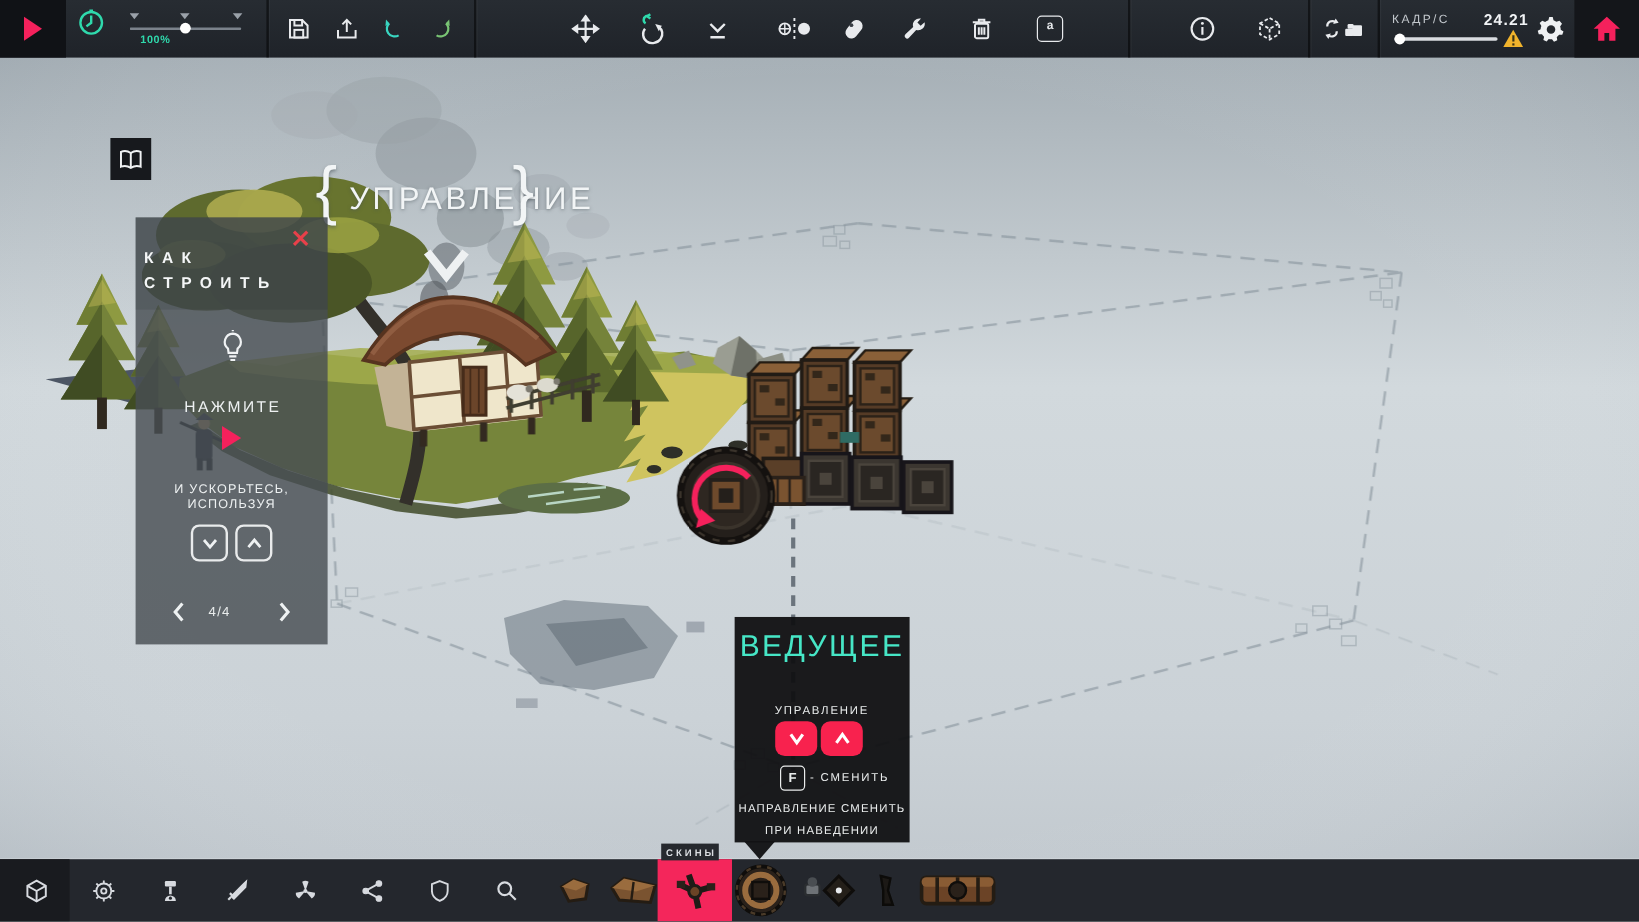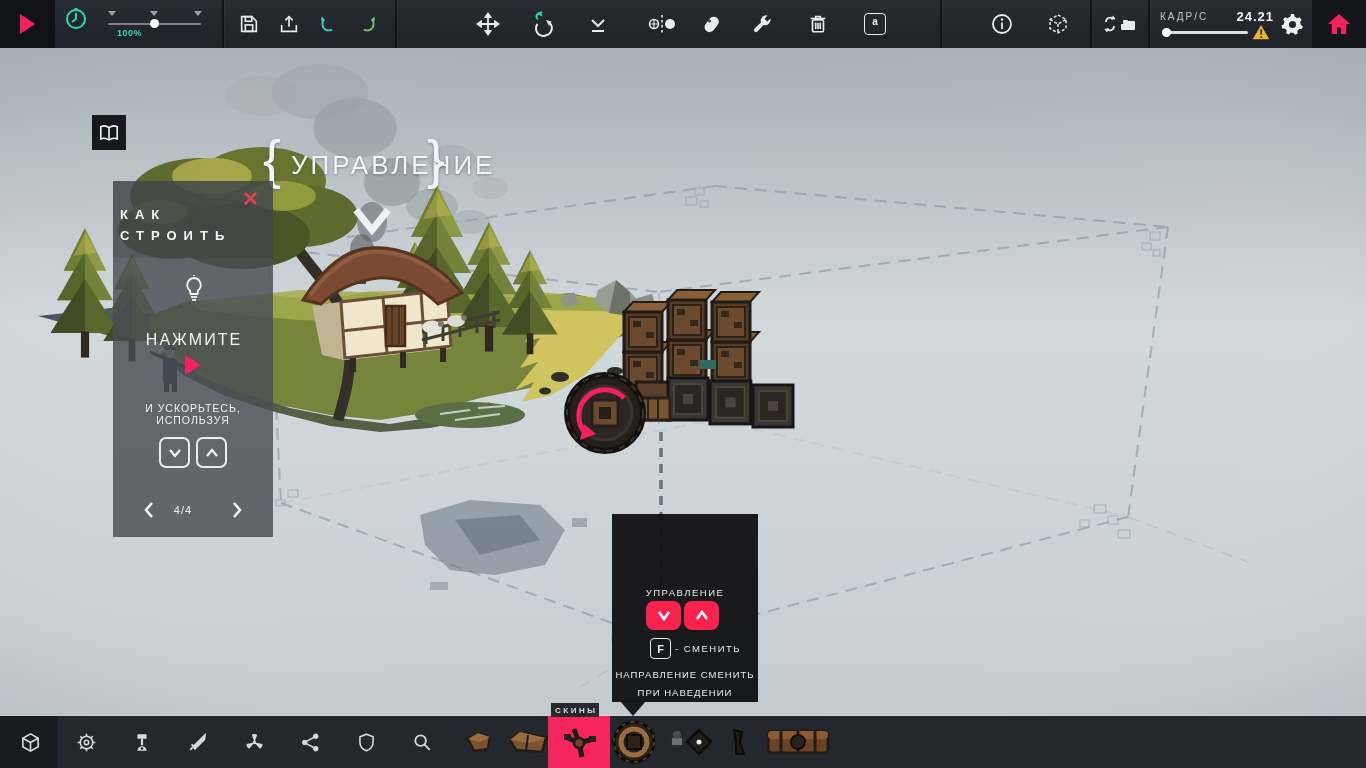--- a/index.html
+++ b/index.html
@@ -44,21 +44,21 @@
   .brace{font-size:54px;font-weight:300;line-height:1;}
   .hint-text{font-size:26px;letter-spacing:3px;font-weight:400;}
 
   
   .tut{left:113px;top:181px;width:160px;height:356px;background:rgba(72,78,83,.82);
        z-index:20;color:#edf0f1;}
   .tut-head{left:0;top:0;width:160px;height:77px;background:rgba(20,24,26,.12);}
   .tut-title{width:160px;text-align:left;font-weight:bold;font-size:13px;letter-spacing:7px;
              text-indent:7px;color:#f4f6f7;}
   .closex{left:240px;top:188px;width:20px;height:20px;z-index:22;cursor:pointer;}
-  .tut-label{width:160px;text-align:center;font-size:16px;letter-spacing:2px;text-indent:2px;color:#eef1f2;}
+  .tut-label{width:160px;text-align:center;font-size:13px;letter-spacing:2px;text-indent:2px;color:#eef1f2;}
   .tut-small{width:166px;left:-3px;text-align:center;font-size:10.5px;letter-spacing:1px;color:#eef1f2;}
   .sqbtn{width:27px;height:27px;border:2.4px solid #e9ebec;border-radius:7px;background:transparent;cursor:pointer;}
   .pagetxt{font-size:11px;color:#e9ecec;letter-spacing:1px;}
 
   
   .tip{left:612px;top:514px;width:146px;height:188px;background:rgba(16,16,18,.95);
        z-index:30;}
   .tip-title{width:146px;text-align:center;color:#46e6c6;font-size:25px;letter-spacing:2px;font-weight:400;}
   .tip-sub{width:146px;text-align:center;color:#e9ecec;font-size:9.5px;letter-spacing:1.5px;}
   .tipbtn{width:35px;height:29px;border-radius:8px;background:#f8224e;cursor:pointer;}
@@ -501,20 +501,21 @@
         </svg>
     </div>
   </div>
   <div class="abs closex ic">
     <svg width="15" height="15" viewBox="0 0 15 15">
       <path d="M2 2 L13 13 M13 2 L2 13" stroke="#e8404a" stroke-width="2.6"></path>
     </svg>
   </div>
 
   <div class="abs tip">
+    <div class="abs tip-title" style="top:11px;">ВЕДУЩЕЕ</div>
     <div class="abs tip-sub" style="top:73px;">УПРАВЛЕНИЕ</div>
     <div class="abs tipbtn ic" style="left:34px;top:87px;">
       <svg width="18" height="13" viewBox="0 0 18 13">
           <polyline points="4,3 9,10 14,3" fill="none" stroke="#fff" stroke-width="2.6"></polyline>
         </svg>
     </div>
     <div class="abs tipbtn ic" style="left:72px;top:87px;">
       <svg width="18" height="13" viewBox="0 0 18 13">
           <polyline points="4,10 9,3 14,10" fill="none" stroke="#fff" stroke-width="2.6"></polyline>
         </svg>

